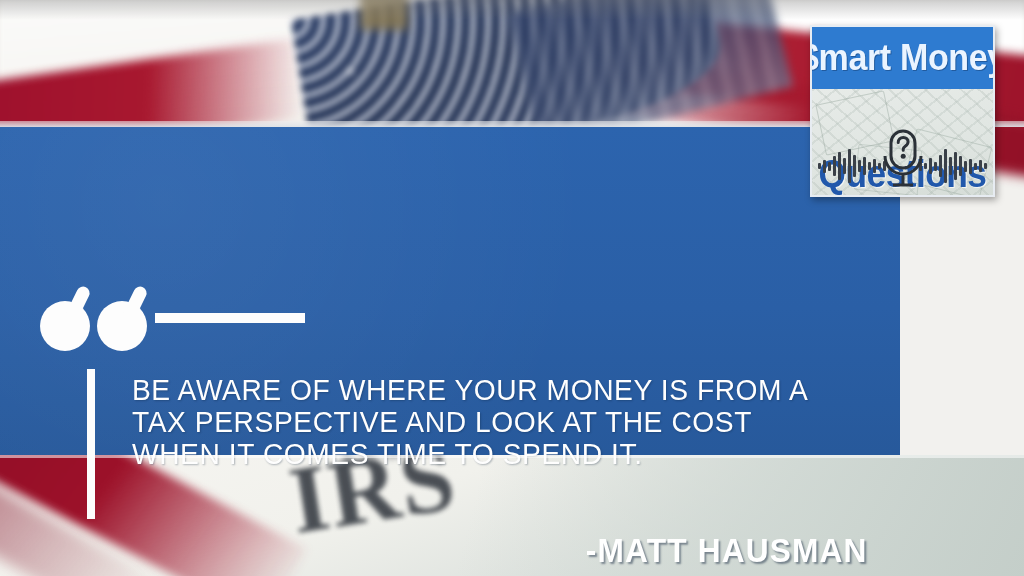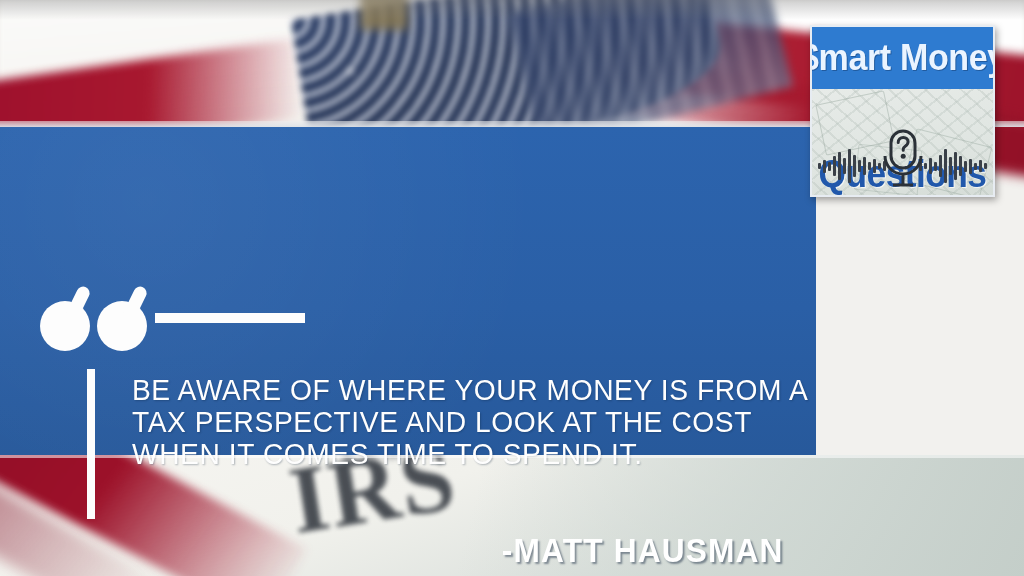--- a/index.html
+++ b/index.html
@@ -115,21 +115,21 @@
     transform:rotate(-9deg);
     filter:blur(3px);
     opacity:.55;
     white-space:nowrap;
   }
   .doc-clip { position:absolute; left:0; top:455px; width:1024px; height:121px; overflow:hidden; }
   .doc-clip .irs-text, .doc-clip .irs-text-above { top:auto; }
 
   
   .panel {
-    position:absolute; left:0; top:127px; width:816px; height:328px;
+    position:absolute; left:0; top:127px; width:900px; height:328px;
     background:#2a62ab;
     background-image:
       radial-gradient(circle at 18% 22%, rgba(255,255,255,.05), rgba(255,255,255,0) 55%),
       linear-gradient(180deg,#2c64ae 0%, #2a5fa6 55%, #27599b 100%);
   }
   .panel-hiline {
     position:absolute; left:0; top:121px; width:1024px; height:6px;
     background:linear-gradient(180deg, rgba(238,238,238,.55), rgba(222,226,231,.95));
   }
   .panel-botline {

